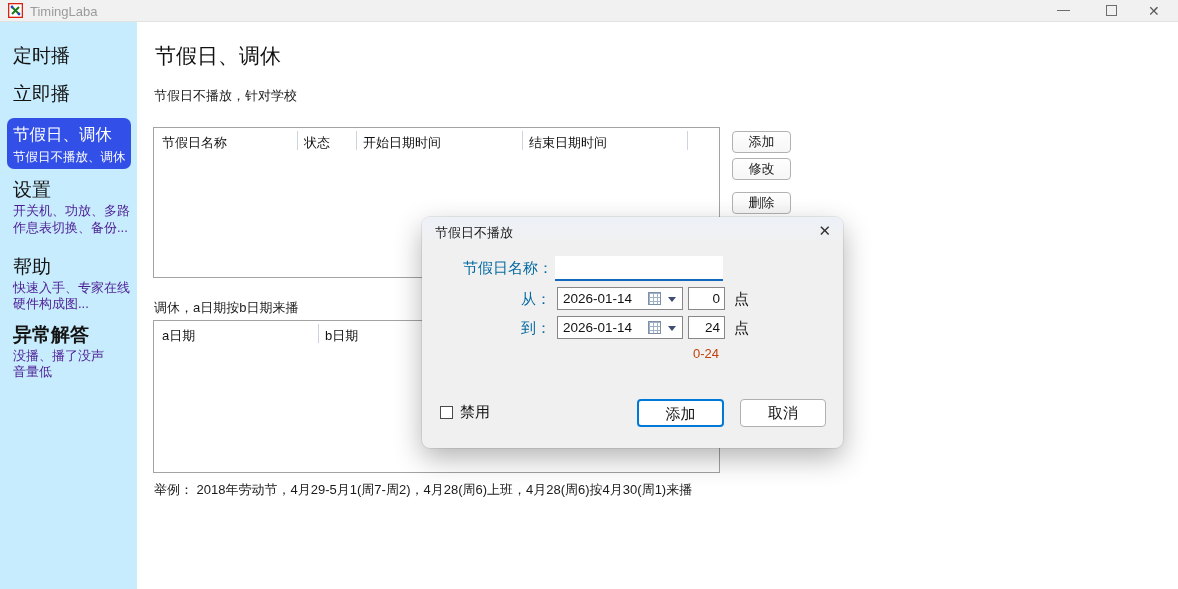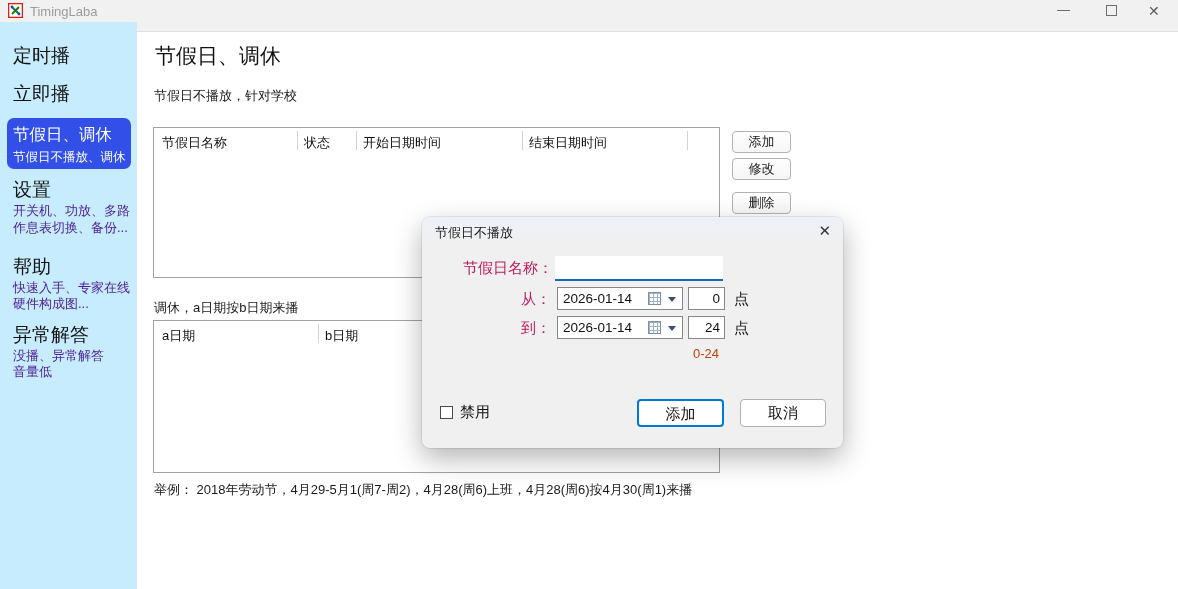--- a/index.html
+++ b/index.html
@@ -3,21 +3,21 @@
 <meta charset="utf-8">
 <style>
   * { box-sizing: border-box; margin: 0; padding: 0; }
   html,body { width:1178px; height:589px; overflow:hidden; }
   body {
     position:relative;
     font-family:"Liberation Sans","DejaVu Sans",sans-serif;
     background:#ffffff; color:#1a1a1a;
   }
   
-  .titlebar { position:absolute; left:0; top:0; width:1178px; height:32px;
+  .titlebar { position:absolute; left:0; top:0; width:1178px; height:22px;
     background:#f1f1f1; border-bottom:1px solid #e2e2e2; }
   .app-icon { position:absolute; left:8px; top:3px; width:15px; height:15px; }
   .app-title { position:absolute; left:30px; top:4px; font-size:13px; color:#9b9b9b; }
   .winbtn { position:absolute; top:0; width:46px; height:22px; }
   .winbtn-min { left:1040px; } .winbtn-max { left:1088px; } .winbtn-close { left:1132px; }
   .glyph-min { position:absolute; left:17px; top:10px; width:13px; height:1px; background:#6e6e6e; }
   .glyph-max { position:absolute; left:18px; top:5px; width:11px; height:11px; border:1px solid #6e6e6e; }
   .glyph-close { position:absolute; left:16px; top:2px; font-size:14px; color:#5a5a5a; line-height:18px; }
   
   .sidebar { position:absolute; left:0; top:22px; width:137px; height:567px; background:#c7ecfd; }
@@ -38,21 +38,21 @@
     font-size:13px; color:#222; text-align:center; line-height:20px; cursor:default; }
   .example { position:absolute; left:154px; top:481px; font-size:13px; color:#1a1a1a; white-space:nowrap; }
   
   .dialog { position:absolute; left:422px; top:217px; width:421px; height:231px;
     background:#f0f0f0; border-radius:8px;
     box-shadow:0 10px 28px rgba(0,0,0,.30), 0 0 0 1px rgba(0,0,0,.07); }
   .dlg-titlebar { position:absolute; left:0; top:0; width:100%; height:27px;
     background:linear-gradient(#edf1f8,#f0f0f0); border-radius:8px 8px 0 0; }
   .dlg-title { position:absolute; left:13px; top:7px; font-size:13px; color:#1a1a1a; }
   .dlg-close { position:absolute; right:12px; top:4px; font-size:15px; color:#333; line-height:20px; }
-  .dlg-label { position:absolute; left:0; text-align:right; font-size:15px; color:#be185d; }
+  .dlg-label { position:absolute; left:0; text-align:right; font-size:15px; color:#0369a1; }
   .name-input { position:absolute; left:133px; top:39px; width:168px; height:25px;
     background:#fff; border:none; border-bottom:2px solid #1168bd; outline:none;
     font-size:14px; font-family:inherit; padding:0 4px; }
   .date-field { position:absolute; left:135px; width:126px; height:23px;
     background:#fff; border:1px solid #878787; font-size:13.5px; color:#111;
     line-height:21px; padding-left:5px; }
   .cal-icon { position:absolute; right:21px; top:4px; width:13px; height:13px;
     border:1px solid #7d90a8; background:
       repeating-linear-gradient(to right,#9fb3c8 0 1px,transparent 1px 4px),
       repeating-linear-gradient(to bottom,#9fb3c8 0 1px,transparent 1px 4px),#fff; }
@@ -107,22 +107,22 @@
   </div>
 
   <div class="side-big" style="top:155px;">设置</div>
   <div class="side-sub" style="top:181px;">开关机、功放、多路</div>
   <div class="side-sub" style="top:198px;">作息表切换、备份...</div>
 
   <div class="side-big" style="top:232px;">帮助</div>
   <div class="side-sub" style="top:258px;">快速入手、专家在线</div>
   <div class="side-sub" style="top:274px;">硬件构成图...</div>
 
-  <div class="side-big" style="top:300px;">异常解答</div>
-  <div class="side-sub" style="top:326px;">没播、异常解答</div>
+  <div class="side-big" style="top:300px;font-weight:bold;">异常解答</div>
+  <div class="side-sub" style="top:326px;">没播、播了没声</div>
   <div class="side-sub" style="top:342px;">音量低</div>
 </div>
 
 <div class="main-title">节假日、调休</div>
 
 <div class="sec-label" style="left:154px; top:87px;">节假日不播放，针对学校</div>
 
 <div class="lv" style="left:153px; top:127px; width:567px; height:151px;">
   <div class="lv-head" style="left:8px;">节假日名称</div>
   <div class="lv-head" style="left:150px;">状态</div>

